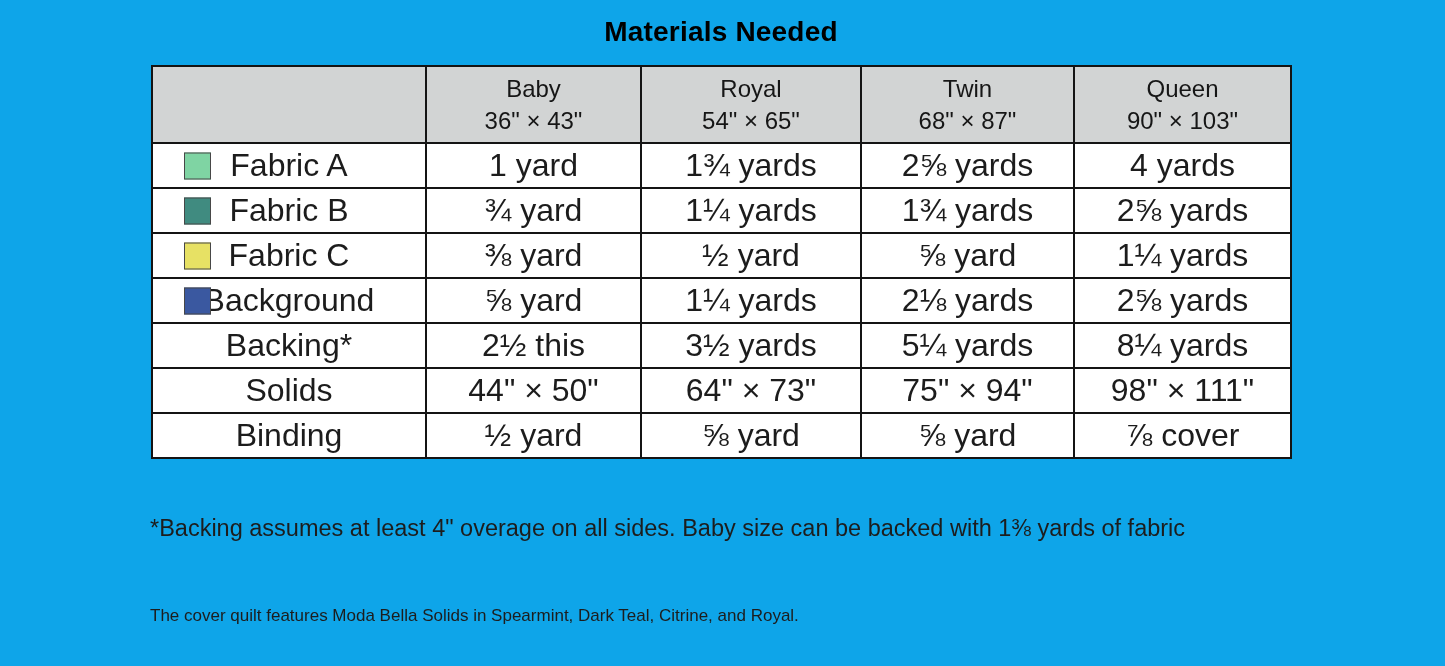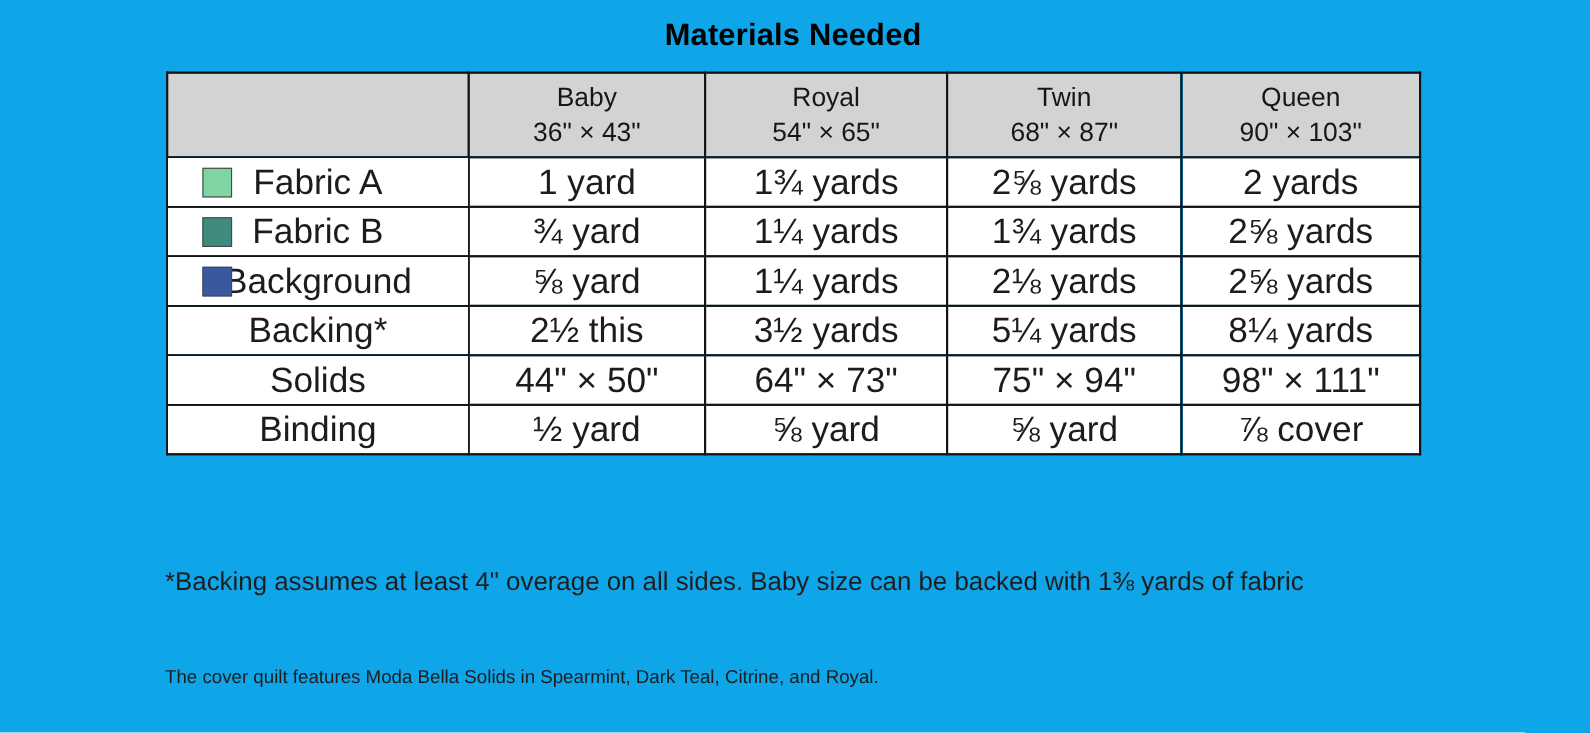--- a/index.html
+++ b/index.html
@@ -97,31 +97,41 @@
     </thead>
     <tbody>
       <tr>
         <td class="label-cell">
           <span class="swatch" style="background: rgb(127, 212, 163);"></span>
           <span>Fabric A</span>
         </td>
         <td>1 yard</td>
         <td>1¾ yards</td>
         <td>2⅝ yards</td>
-        <td>2 yards</td>
+        <td>4 yards</td>
       </tr>
       <tr>
         <td class="label-cell">
           <span class="swatch" style="background: rgb(64, 139, 128);"></span>
           <span>Fabric B</span>
         </td>
         <td>¾ yard</td>
         <td>1¼ yards</td>
         <td>1¾ yards</td>
         <td>2⅝ yards</td>
+      </tr>
+      <tr>
+        <td class="label-cell">
+          <span class="swatch" style="background: rgb(231, 225, 100);"></span>
+          <span>Fabric C</span>
+        </td>
+        <td>⅜ yard</td>
+        <td>½ yard</td>
+        <td>⅝ yard</td>
+        <td>1¼ yards</td>
       </tr>
       <tr>
         <td class="label-cell">
           <span class="swatch" style="background: rgb(58, 88, 160);"></span>
           <span>Background</span>
         </td>
         <td>⅝ yard</td>
         <td>1¼ yards</td>
         <td>2⅛ yards</td>
         <td>2⅝ yards</td>

